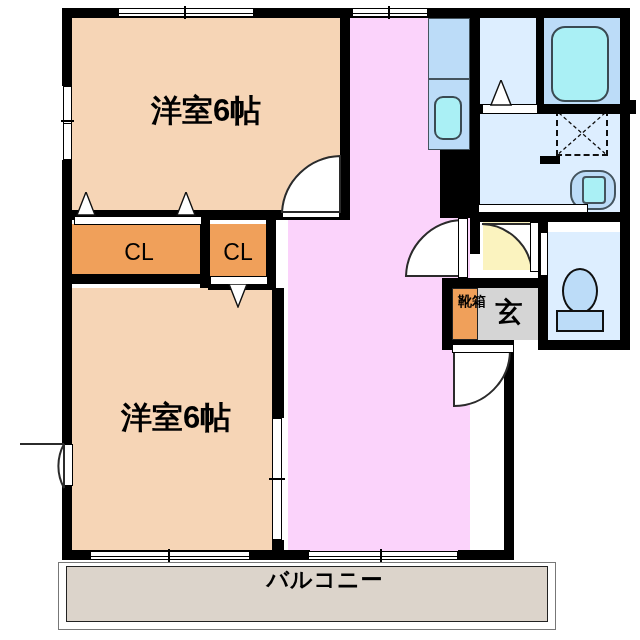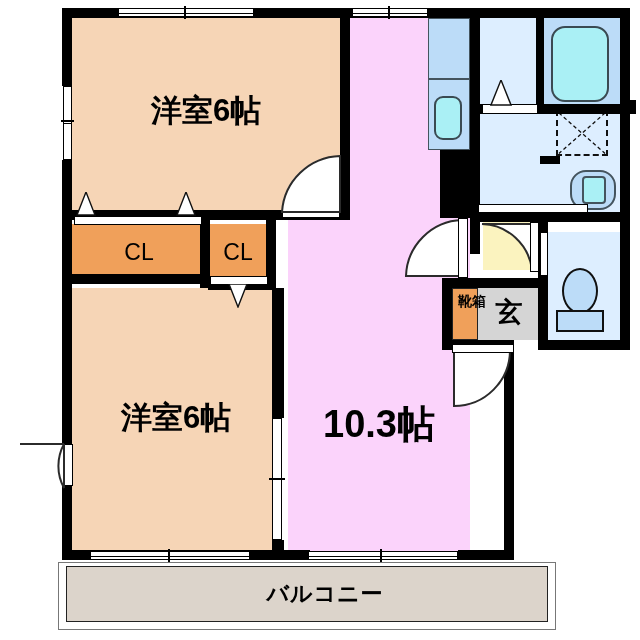--- a/index.html
+++ b/index.html
@@ -209,26 +209,25 @@
     <path d="M2,2 L2,58 A56,56 0 0 0 58,2 Z" fill="#ffffff" stroke="#2b2b2b" stroke-width="2"></path>
   </svg>
   <div class="abs opening" style="left:452px;top:344px;width:62px;height:9px;"></div>
 
   <div class="abs opening" style="left:540px;top:232px;width:8px;height:44px;"></div>
 
   <div class="lbl lbl-room" style="left:72px;top:95px;width:268px;">洋室6帖</div>
 
   <div class="lbl lbl-room" style="left:72px;top:402px;width:208px;">洋室6帖</div>
 
-  <div class="lbl lbl-ldk2" style="left:288px;top:405px;width:182px;">10.3帖</div>
 
   <div class="lbl lbl-cl" style="left:72px;top:240px;width:134px;">CL</div>
   <div class="lbl lbl-cl" style="left:208px;top:240px;width:60px;">CL</div>
 
   <div class="lbl lbl-gen" style="left:478px;top:298px;width:62px;">玄</div>
 
   <div class="lbl lbl-shoe" style="left:452px;top:294px;width:26px;">
     <span style="display:inline-block;width:14px;word-break:break-all;text-align:right;">靴箱</span>
   </div>
 
-  <div class="lbl lbl-bal" style="left:66px;top:582px;width:518px;">バルコニー</div>
+  <div class="lbl lbl-bal" style="left:66px;top:568px;width:518px;">バルコニー</div>
 
 </div>
 
 </body></html>

